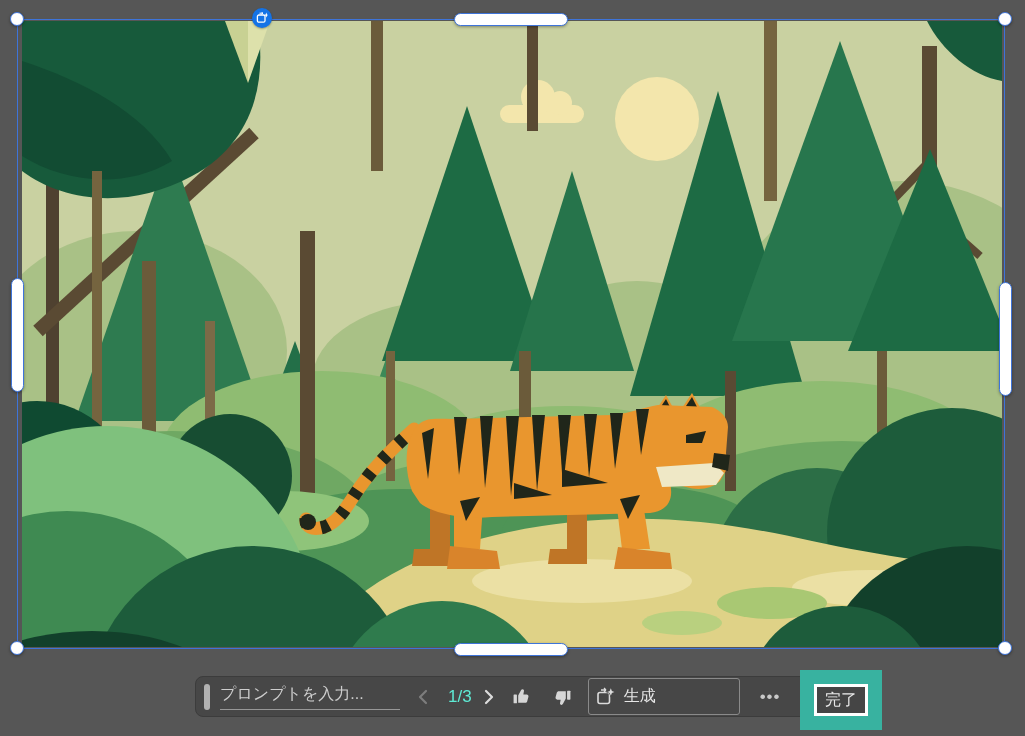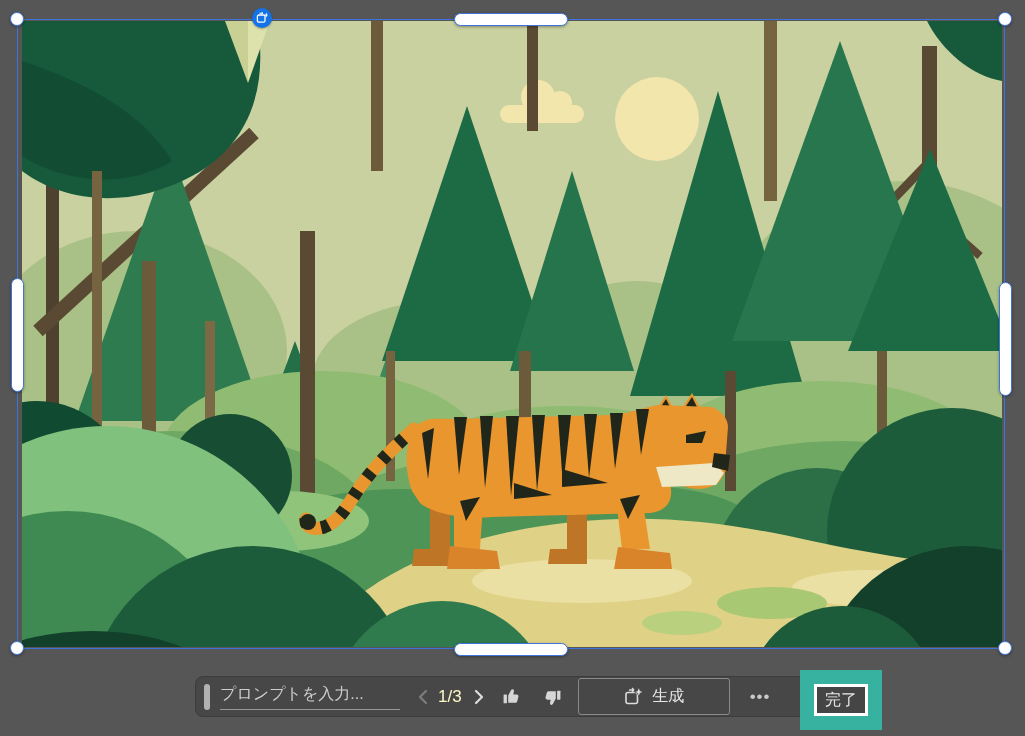--- a/index.html
+++ b/index.html
@@ -23,24 +23,24 @@
          box-shadow:0 1px 2px rgba(0,0,0,.3);}
   
   .taskbar{position:absolute;left:195px;top:676px;width:679px;height:41px;background:#474747;
            border:1px solid #3c3c3c;border-radius:8px;box-sizing:border-box;
            display:flex;align-items:center;padding:0 10px 0 8px;}
   .grip{width:6px;height:26px;border-radius:3px;background:#b2b2b2;flex:0 0 auto;}
   .prompt{margin-left:10px;width:180px;border-bottom:1px solid #979797;padding-bottom:4px;
           color:#cdcdcd;font-size:16px;white-space:nowrap;overflow:hidden;cursor:text;}
   .nav-btn{background:none;border:none;padding:0;margin:0;display:flex;align-items:center;cursor:pointer;}
   .chev-l{margin-left:18px}.chev-r{margin-left:12px}
-  .counter{margin-left:10px;color:#fef9c3;font-size:17px;}
+  .counter{margin-left:20px;color:#5eead4;font-size:17px;}
   .thumb{background:none;border:none;padding:0;margin-left:18px;display:flex;align-items:center;cursor:pointer;}
   .gen-btn{margin-left:16px;width:152px;height:37px;background:transparent;border:1px solid #8a8a8a;
-           border-radius:3px;display:flex;align-items:center;justify-content:center;gap:9px;
+           border-radius:3px;display:flex;align-items:center;justify-content:flex-start;gap:9px;
            color:#e6e6e6;font-size:16px;cursor:pointer;}
   .more{margin-left:14px;background:none;border:none;color:#c9c9c9;font-size:17px;
         letter-spacing:1px;cursor:pointer;}
   
   .done-hl{position:absolute;left:800px;top:670px;width:82px;height:60px;background:#38b2a0;
            padding:14px;box-sizing:border-box;}
   .done-white{width:100%;height:100%;background:#ffffff;padding:3px;box-sizing:border-box;}
   .done-btn{width:100%;height:100%;background:#454545;border:none;color:#e8e8e8;font-size:16px;
             display:flex;align-items:center;justify-content:center;cursor:pointer;}
 </style>

